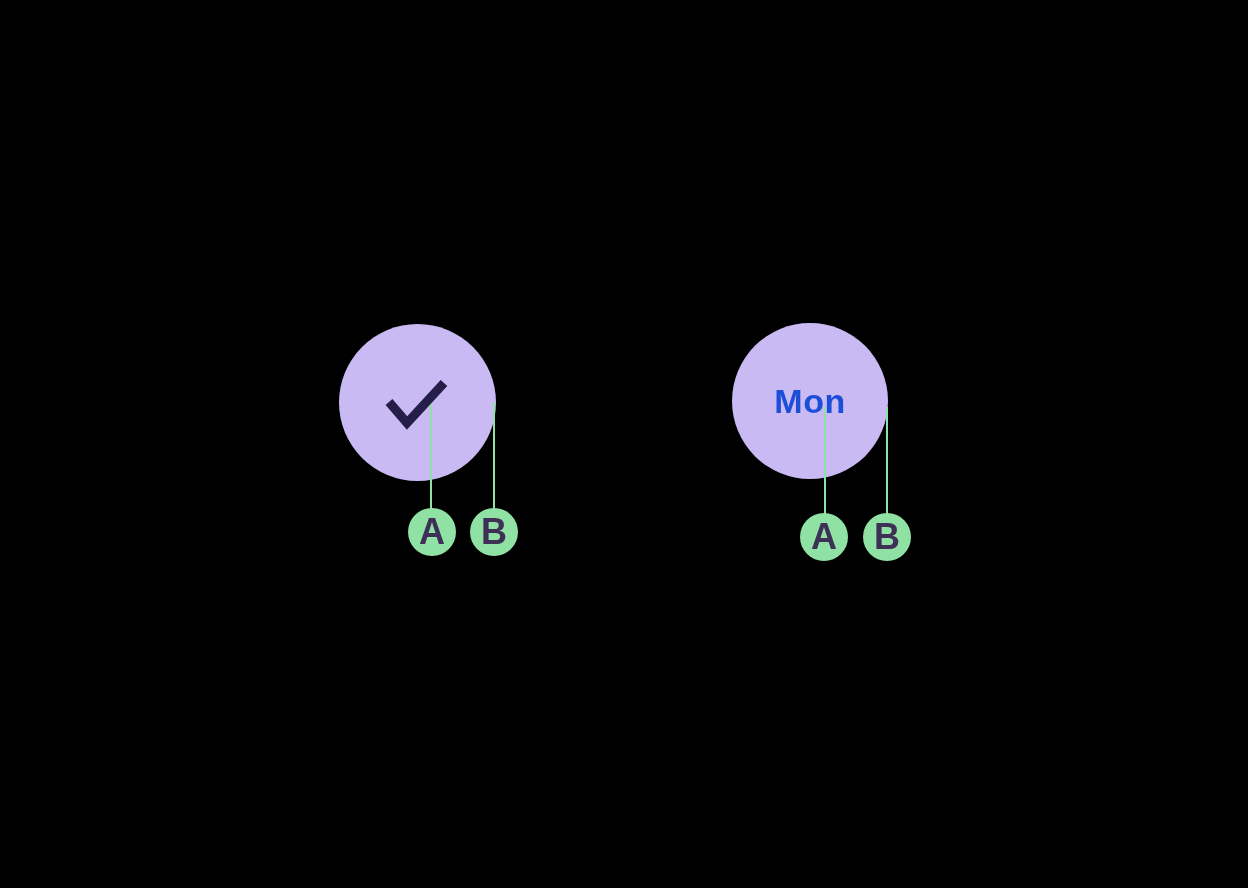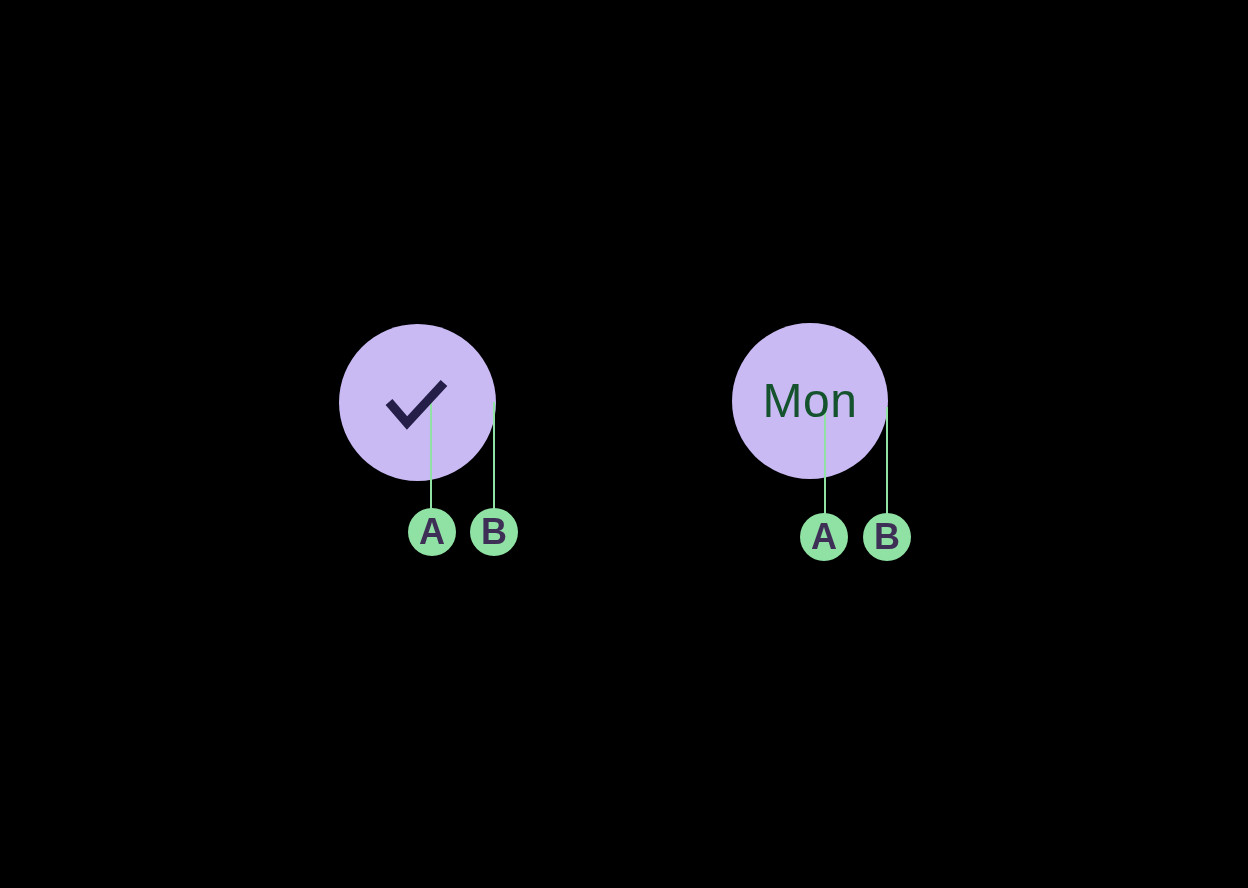--- a/index.html
+++ b/index.html
@@ -29,23 +29,23 @@
     top: 52px;
     z-index: 3;
   }
   .node-label {
     position: absolute;
     inset: 0;
     display: flex;
     align-items: center;
     justify-content: center;
     z-index: 3;
-    color: #14532d;
-    font-size: 48px;
-    font-weight: 400;
+    color: #1d4ed8;
+    font-size: 34px;
+    font-weight: 700;
     line-height: 1;
     letter-spacing: 0.5px;
   }
   .connector {
     position: absolute;
     width: 2px;
     background: #90e2a4;
     z-index: 2;
   }
   #line-check-a { left: 430px; top: 403px; height: 129px; }

